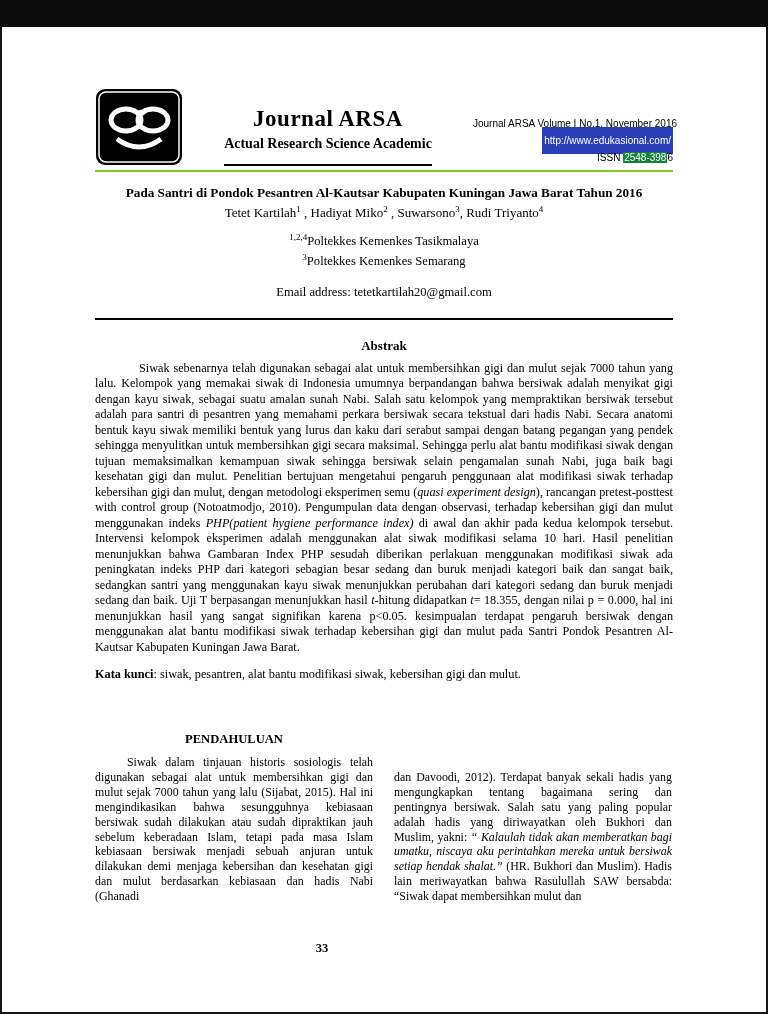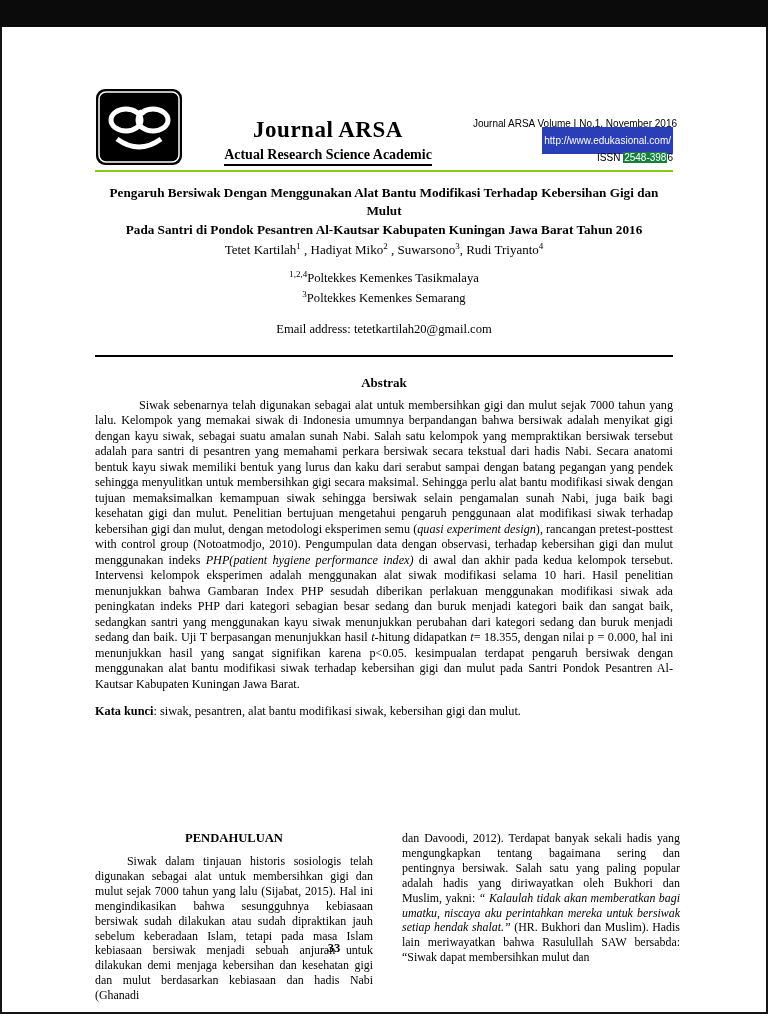--- a/index.html
+++ b/index.html
@@ -14,48 +14,48 @@
   .scan-bottom { position:absolute; top:1012px; left:0; width:768px; height:2px; background:#151515; }
 
   .content { position:absolute; left:95px; top:88px; width:578px; }
 
   
   .journal-header { display:flex; align-items:flex-end; border-bottom:2px solid #84cc16; padding-bottom:4px; }
   .logo { width:88px; height:78px; flex:0 0 88px; }
   .logo svg { display:block; width:88px; height:78px; }
   .journal-titles { flex:1; text-align:center; padding-top:10px; }
   .journal-title { font-size:23px; font-weight:bold; letter-spacing:.5px; }
-  .journal-subtitle { display:inline-block; margin-top:4px; font-size:14px; font-weight:bold; border-bottom:2px solid #000; padding-bottom:1px; }
+  .journal-subtitle { display:inline-block; margin-top:4px; font-size:14px; font-weight:bold; border-bottom:2px solid #000; padding-bottom:12px; }
   .journal-meta { width:200px; flex:0 0 200px; text-align:right; font-family:"Liberation Sans", sans-serif; font-size:10px; line-height:1.7; padding-top:4px; white-space:nowrap; }
   .url-highlight { background:#2a3eb8; color:#fff; text-decoration:none; padding:8px 2px; }
   .issn-hl { background:#15803d; color:#fff; padding:0 1px; }
 
   
   .article-title { margin-top:12px; text-align:center; font-size:13.2px; font-weight:bold; line-height:1.4; }
   .title-line { display:block; }
   .authors { text-align:center; font-size:13px; margin-top:2px; }
   .authors sup, .affiliations sup { font-size:9px; }
   .affiliations { text-align:center; font-size:12.6px; margin-top:9px; line-height:1.5; }
   .email { text-align:center; font-size:12.6px; margin-top:14px; }
 
   .divider { border:none; border-top:2.5px solid #000; margin-top:18px; }
 
   
   .abstract-heading { text-align:center; font-size:13px; font-weight:bold; margin-top:18px; }
   .abstract-text { margin-top:7px; font-size:12.2px; line-height:1.27; text-align:justify; text-indent:44px; }
   .keywords { margin-top:12px; font-size:12.3px; }
 
   
-  .two-col { display:flex; gap:29px; margin-top:112px; }
+  .two-col { display:flex; gap:21px; margin-top:50px;align-items:flex-end; }
   .col { width:278px; flex:0 0 278px; }
   .section-heading { text-align:center; font-weight:bold; font-size:12.6px; margin-bottom:8px; }
   .body-text { font-size:11.9px; line-height:1.25; text-align:justify; }
   .indent { text-indent:32px; }
 
-  .page-number { position:absolute; top:941px; left:12px; width:644px; text-align:center; font-weight:bold; font-size:12.6px; }
+  .page-number { position:absolute; top:941px; left:0; width:644px; text-align:center; font-weight:bold; font-size:12.6px; }
 </style>
 </head>
 <body>
 
 <div class="page">
 
   <div class="scan-top"></div>
   <div class="scan-left"></div>
   <div class="scan-right"></div>
   <div class="scan-bottom"></div>
@@ -78,21 +78,20 @@
         <div class="journal-subtitle">Actual Research Science Academic</div>
       </div>
       <div class="journal-meta">
         <div>Journal ARSA Volume  I  No.1, November 2016</div>
         <div><a class="url-highlight" href="#">http://www.edukasional.com/</a></div>
         <div><span>ISSN </span><span class="issn-hl">2548-398</span><span>6</span></div>
       </div>
     </header>
 
     <h1 class="article-title">
-      <span class="title-line">Pengaruh Bersiwak Dengan Menggunakan Alat Bantu Modifikasi Terhadap Kebersihan Gigi dan Mulut</span>
       <span class="title-line">Pada Santri di Pondok Pesantren Al-Kautsar Kabupaten Kuningan Jawa Barat Tahun 2016</span>
     </h1>
 
     <p class="authors"><span>Tetet Kartilah</span><sup>1</sup><span> , </span><span>Hadiyat Miko</span><sup>2</sup><span> , </span><span>Suwarsono</span><sup>3</sup><span>, </span><span>Rudi Triyanto</span><sup>4</sup></p>
 
     <div class="affiliations">
       <div><sup>1,2,4</sup><span>Poltekkes Kemenkes Tasikmalaya</span></div>
       <div><sup>3</sup><span>Poltekkes Kemenkes Semarang</span></div>
     </div>
 

